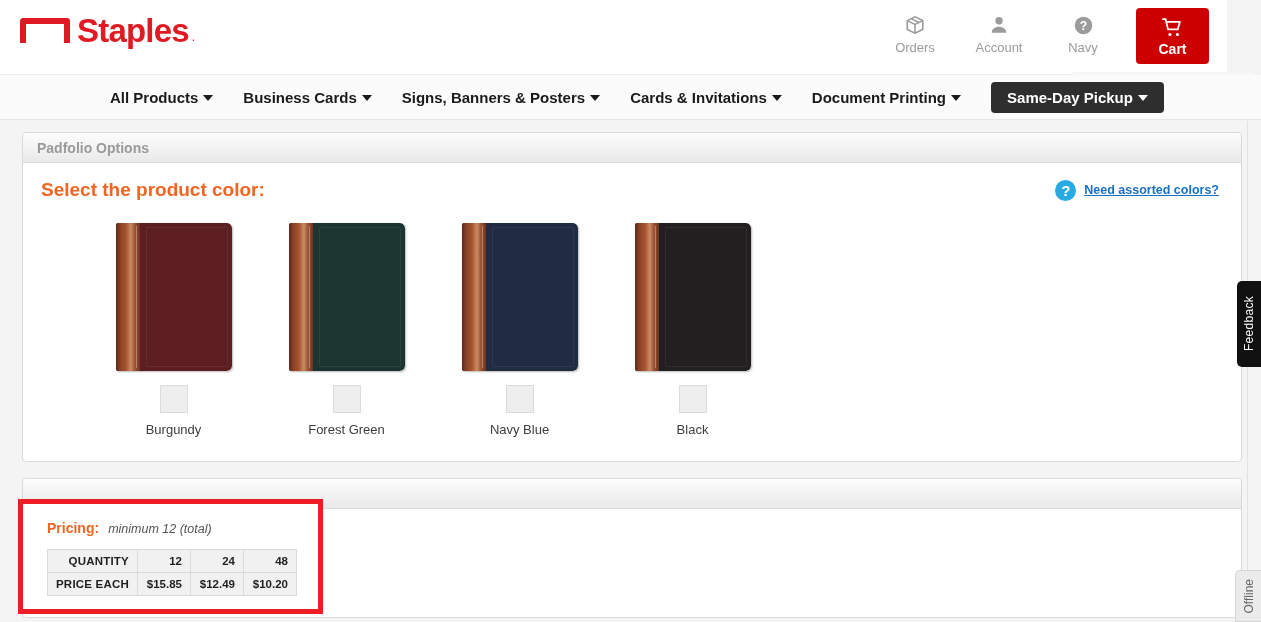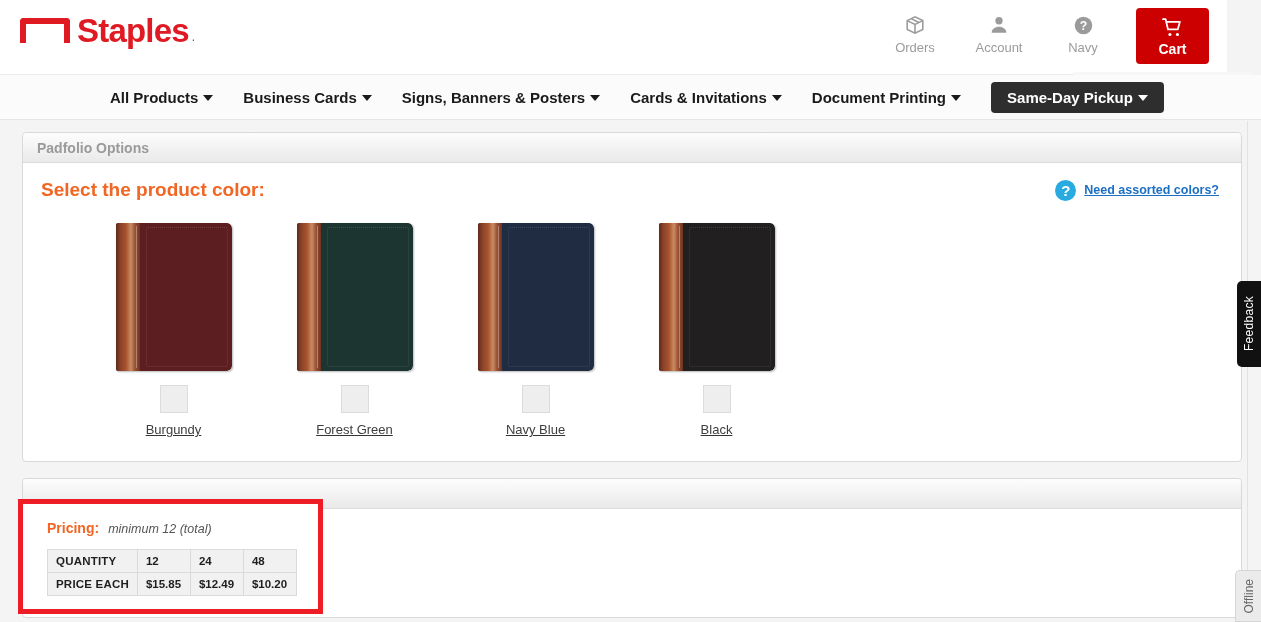--- a/index.html
+++ b/index.html
@@ -263,22 +263,21 @@
     color: #1b6fc4;
     text-decoration: underline;
     font-weight: bold;
   }
 
   
   .swatch-row {
     display: flex;
     margin-top: 22px;
     padding-left: 46px;
-    gap: 8px;
-    text-decoration: underline;
+    gap: 0;
   }
   .swatch-cell {
     width: 173px;
     display: flex;
     flex-direction: column;
     align-items: center;
     cursor: pointer;
   }
   .pad {
     width: 116px;
@@ -352,20 +351,21 @@
   .price-min {
     font-size: 12.5px;
     font-style: italic;
     color: #555555;
   }
   table.price-tbl {
     margin-top: 13px;
     border-collapse: collapse;
     font-size: 11.5px;
     color: #1f1f1f;
+    text-align: right;
   }
   table.price-tbl td {
     border: 1px solid #dadada;
     background: #f1f1f1;
     padding: 5px 8px;
     font-weight: bold;
     white-space: nowrap;
   }
   table.price-tbl td.hdr { width: 72px; letter-spacing: 0.2px; }
   table.price-tbl td.val { width: 36px; }

